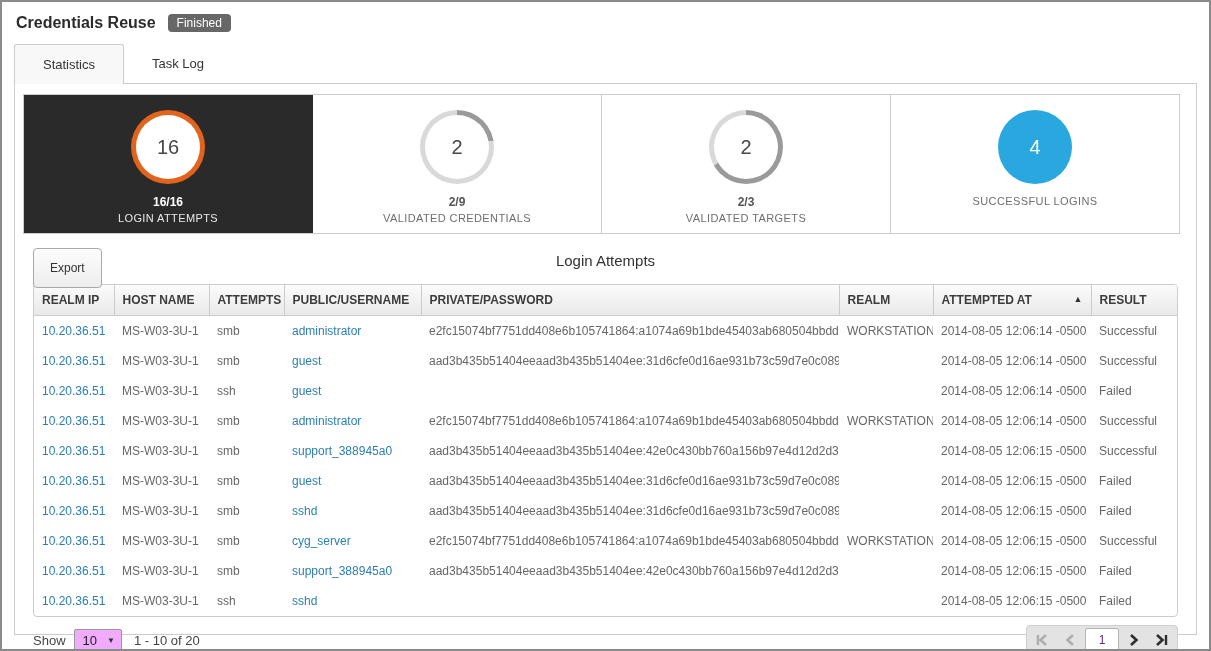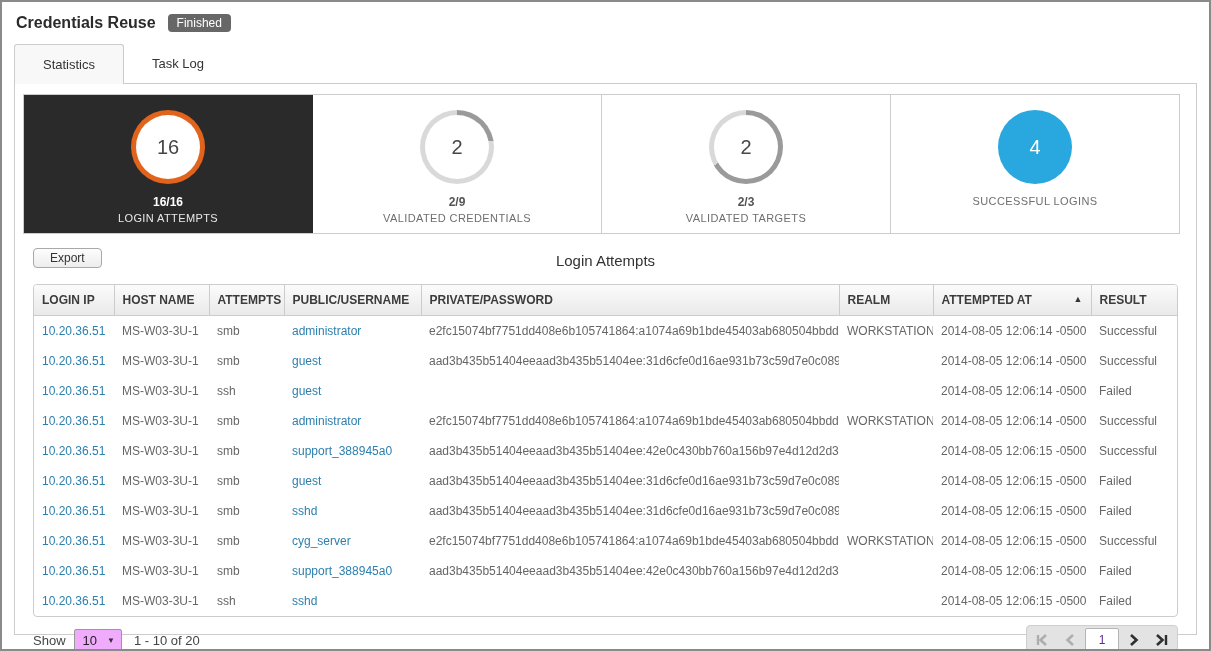--- a/index.html
+++ b/index.html
@@ -50,21 +50,21 @@
   .stat-lbl { text-align:center; margin-top:10px; line-height:1.45; }
   .stat-frac { font-size:12px; font-weight:bold; color:#555; }
   .stat-name { font-size:11px; color:#6e6e6e; letter-spacing:0.4px; }
   .stat-card.selected .stat-frac { color:#fff; }
   .stat-card.selected .stat-name { color:#e8e8e8; }
   
   .tsec { padding:14px 18px 0 18px; }
   .toolbar { position:relative; height:30px; }
   .btn-export {
     position:absolute; left:0; top:0;
-    font-size:12px; color:#333; padding:2px 16px;
+    font-size:12px; color:#333; padding:12px 16px;
     border:1px solid #a9a9a9; border-radius:4px;
     background:linear-gradient(#fdfdfd,#ededed); cursor:pointer;
     font-family:"Liberation Sans", sans-serif;
   }
   .tbl-title {
     text-align:center; font-size:15px; color:#333; padding-top:4px;
   }
   .tbl-wrap { border:1px solid #ccc; border-radius:4px; overflow:hidden; margin-top:6px; background:#fff; }
   table { width:100%; border-collapse:collapse; table-layout:fixed; font-size:12px; }
   col.c0{width:80px} col.c1{width:95px} col.c2{width:75px} col.c3{width:137px}
@@ -188,21 +188,21 @@
               <col class="c1">
               <col class="c2">
               <col class="c3">
             <col class="c4">
               <col class="c5">
               <col class="c6">
               <col class="c7">
           </colgroup>
           <thead>
             <tr>
-              <th>LOGIN IP</th>
+              <th>REALM IP</th>
               <th>HOST NAME</th>
               <th>ATTEMPTS</th>
               <th>PUBLIC/USERNAME</th>
               <th>PRIVATE/PASSWORD</th>
               <th>REALM</th>
               <th>
                 <span class="sort-ico">▲</span>
                 <span>ATTEMPTED AT</span>
               </th>
               <th>RESULT</th>

